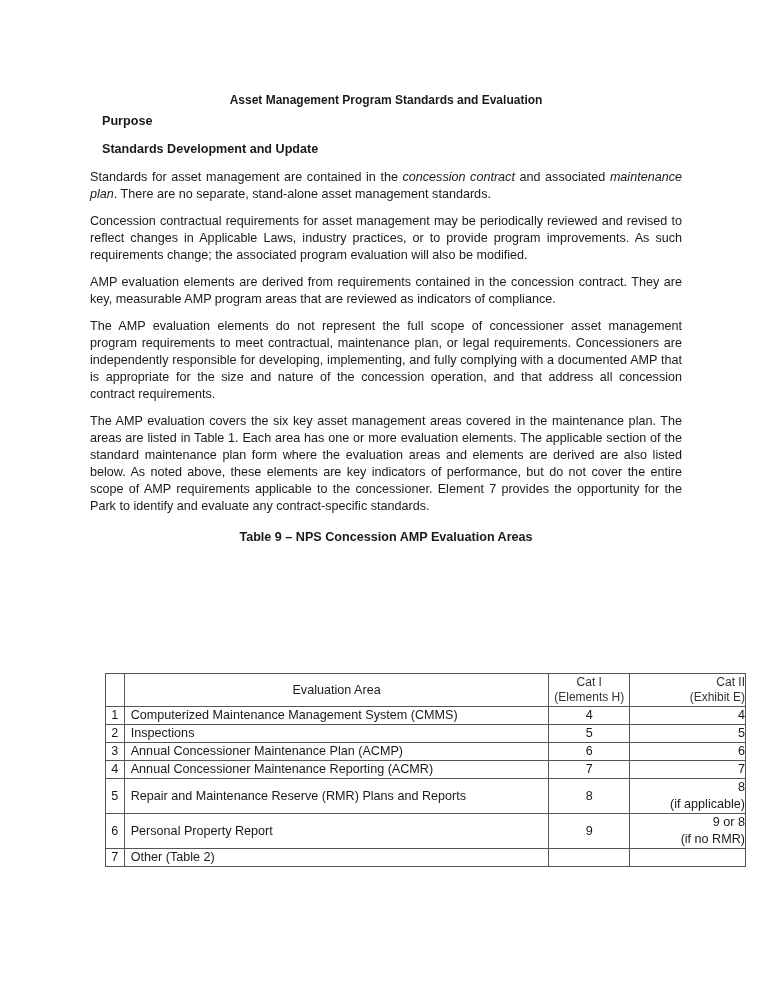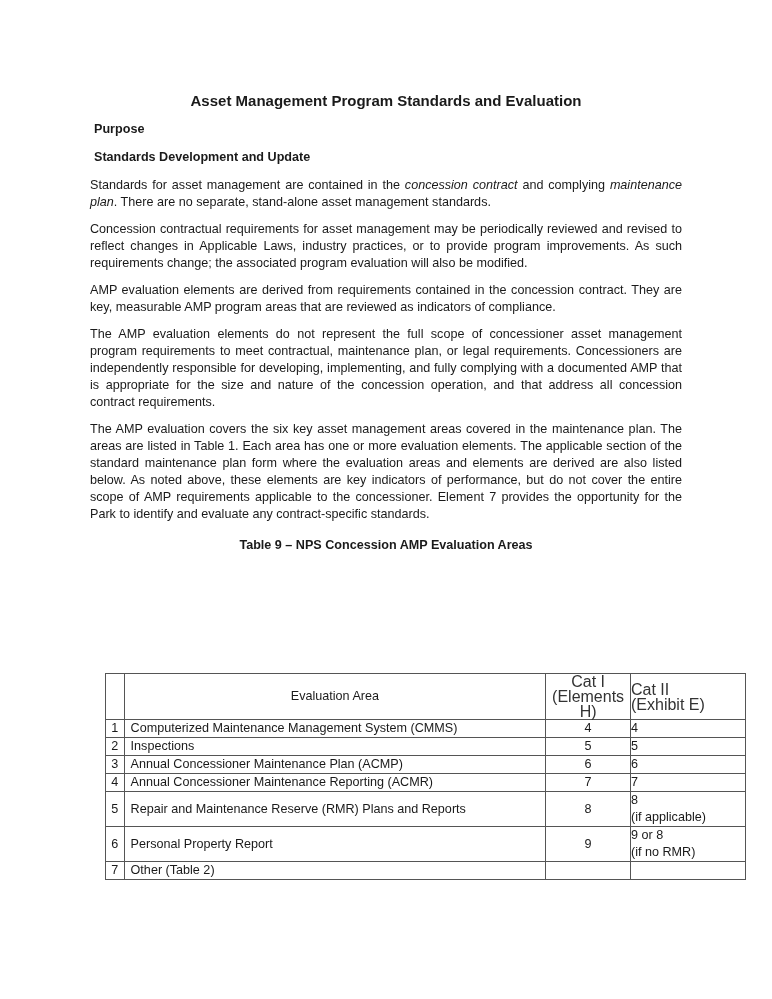--- a/index.html
+++ b/index.html
@@ -1,47 +1,47 @@
 <!DOCTYPE html>
 <html><head>
 <meta charset="utf-8">
 <style>
   html, body { margin: 0; padding: 0; background: #ffffff; }
   body { width: 772px; height: 999px; position: relative; overflow: hidden;
          font-family: "Liberation Sans", sans-serif; color: #1a1a1a; }
   .page { position: absolute; left: 90px; top: 92px; width: 592px; font-size: 12.6px; line-height: 17px; }
-  .title { text-align: center; font-weight: bold; font-size: 15px; margin: 0 0 12px 0; }
-  .h { font-weight: bold; font-size: 12.6px; margin: 0 0 11px 4px; }
+  .title { text-align: center; font-weight: bold; font-size: 12px; margin: 0 0 4px 0; }
+  .h { font-weight: bold; font-size: 12.6px; margin: 0 0 11px 12px; }
   .p { text-align: justify; margin: 0 0 10px 0; }
   .p .it { font-style: italic; }
   .caption { text-align: center; font-weight: bold; margin: 14px 0 9px 0; }
   table { position: absolute; left: 105px; top: 673px; width: 641px; border-collapse: collapse;
           font-size: 12.6px; line-height: 17px; }
   td, th { border: 1px solid #555; padding: 0 6px; vertical-align: middle; font-weight: normal; }
   th { height: 32px; }
   .c-num { width: 15px; text-align: center; padding: 0; }
   .c-area { width: 350px; }
   .c-cat { width: 68px; text-align: center; padding: 0; }
-  .c-cat2 { width: 98px; text-align: left; padding: 0; }
-  th .small { font-size: 16px; line-height: 15px; color: #333; }
+  .c-cat2 { width: 98px; text-align: right; padding: 0; }
+  th .small { font-size: 12px; line-height: 15px; color: #333; }
   td.area { text-align: left; }
   tr.single td { height: 16px; }
   tr.double td { height: 33px; }
   th.area { text-align: center; }
 </style>
 </head>
 <body>
 
 <div class="page">
   <div class="title">Asset Management Program Standards and Evaluation</div>
 
   <div class="h">Purpose</div>
 
   <div class="h">Standards Development and Update</div>
-  <div class="p"><span>Standards for asset management are contained in the </span><span class="it">concession contract</span><span> and complying </span><span class="it">maintenance plan</span><span>. There are no separate, stand-alone asset management standards.</span></div>
+  <div class="p"><span>Standards for asset management are contained in the </span><span class="it">concession contract</span><span> and associated </span><span class="it">maintenance plan</span><span>. There are no separate, stand-alone asset management standards.</span></div>
   <div class="p">Concession contractual requirements for asset management may be periodically reviewed and revised to reflect changes in Applicable Laws, industry practices, or to provide program improvements.  As such requirements change; the associated program evaluation will also be modified.</div>
 
   <div class="p">AMP evaluation elements are derived from requirements contained in the concession contract. They are key, measurable AMP program areas that are reviewed as indicators of compliance.</div>
   <div class="p">The AMP evaluation elements do not represent the full scope of concessioner asset management program requirements to meet contractual, maintenance plan, or legal requirements. Concessioners are independently responsible for developing, implementing, and fully complying with a documented AMP that is appropriate for the size and nature of the concession operation, and that address all concession contract requirements.</div>
   <div class="p">The AMP evaluation covers the six key asset management areas covered in the maintenance plan. The areas are listed in Table 1.  Each area has one or more evaluation elements.  The applicable section of the standard maintenance plan form where the evaluation areas and elements are derived are also listed below.  As noted above, these elements are key indicators of performance, but do not cover the entire scope of AMP requirements applicable to the concessioner.  Element 7 provides the opportunity for the Park to identify and evaluate any contract-specific standards.</div>
 
   <div class="caption">Table 9 – NPS Concession AMP Evaluation Areas</div>
 </div>
 
 <table>

